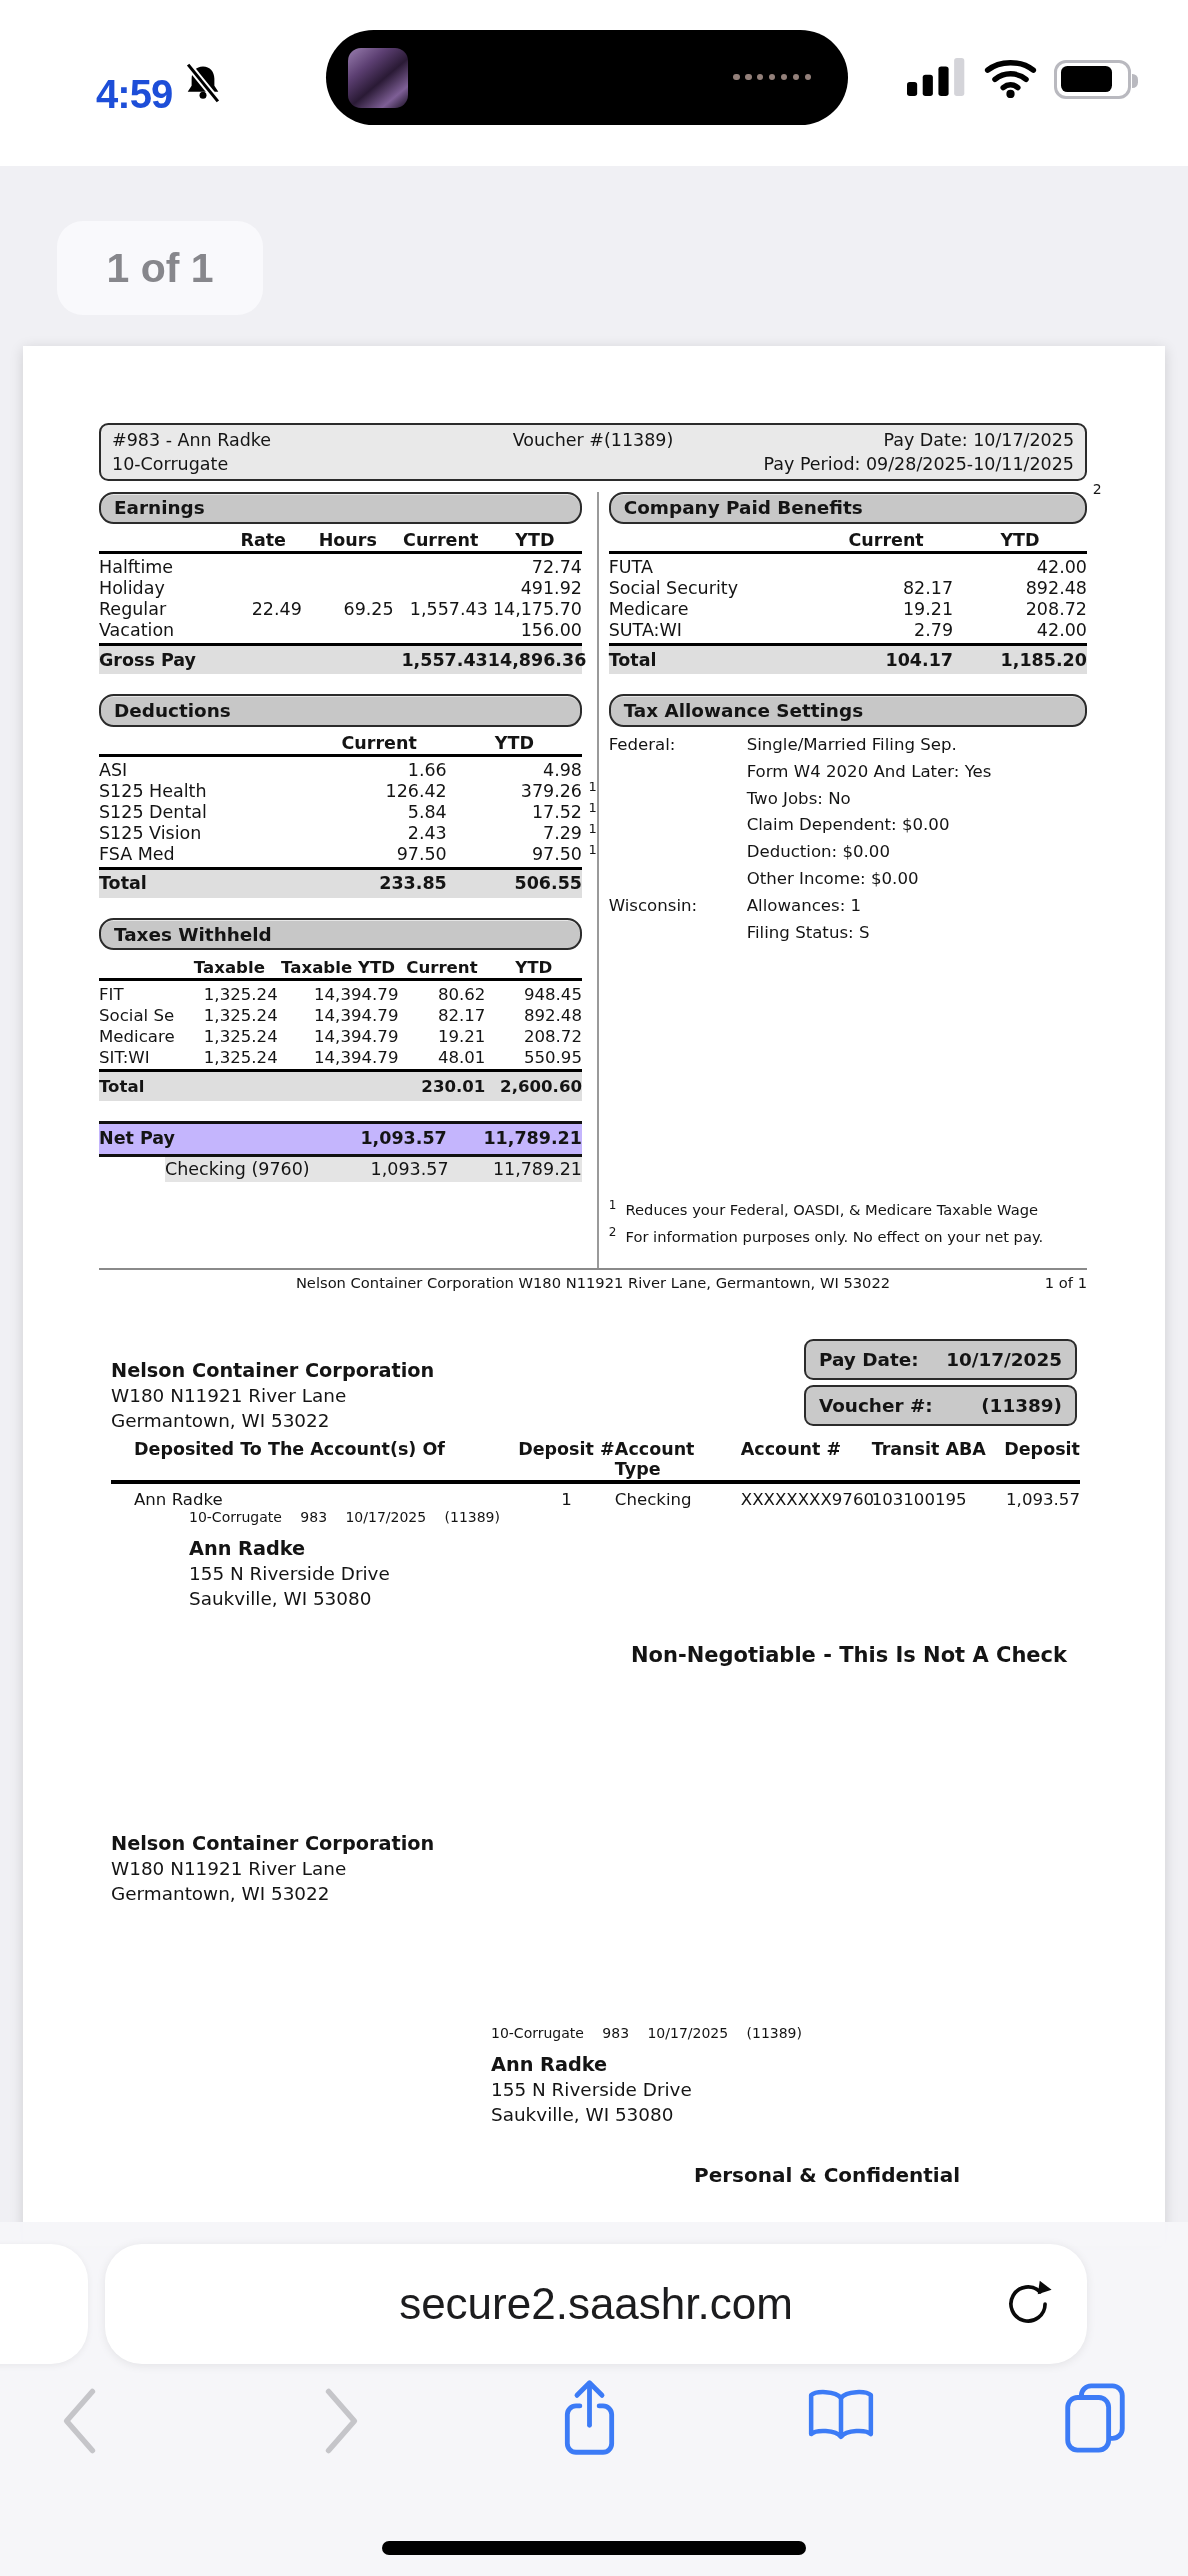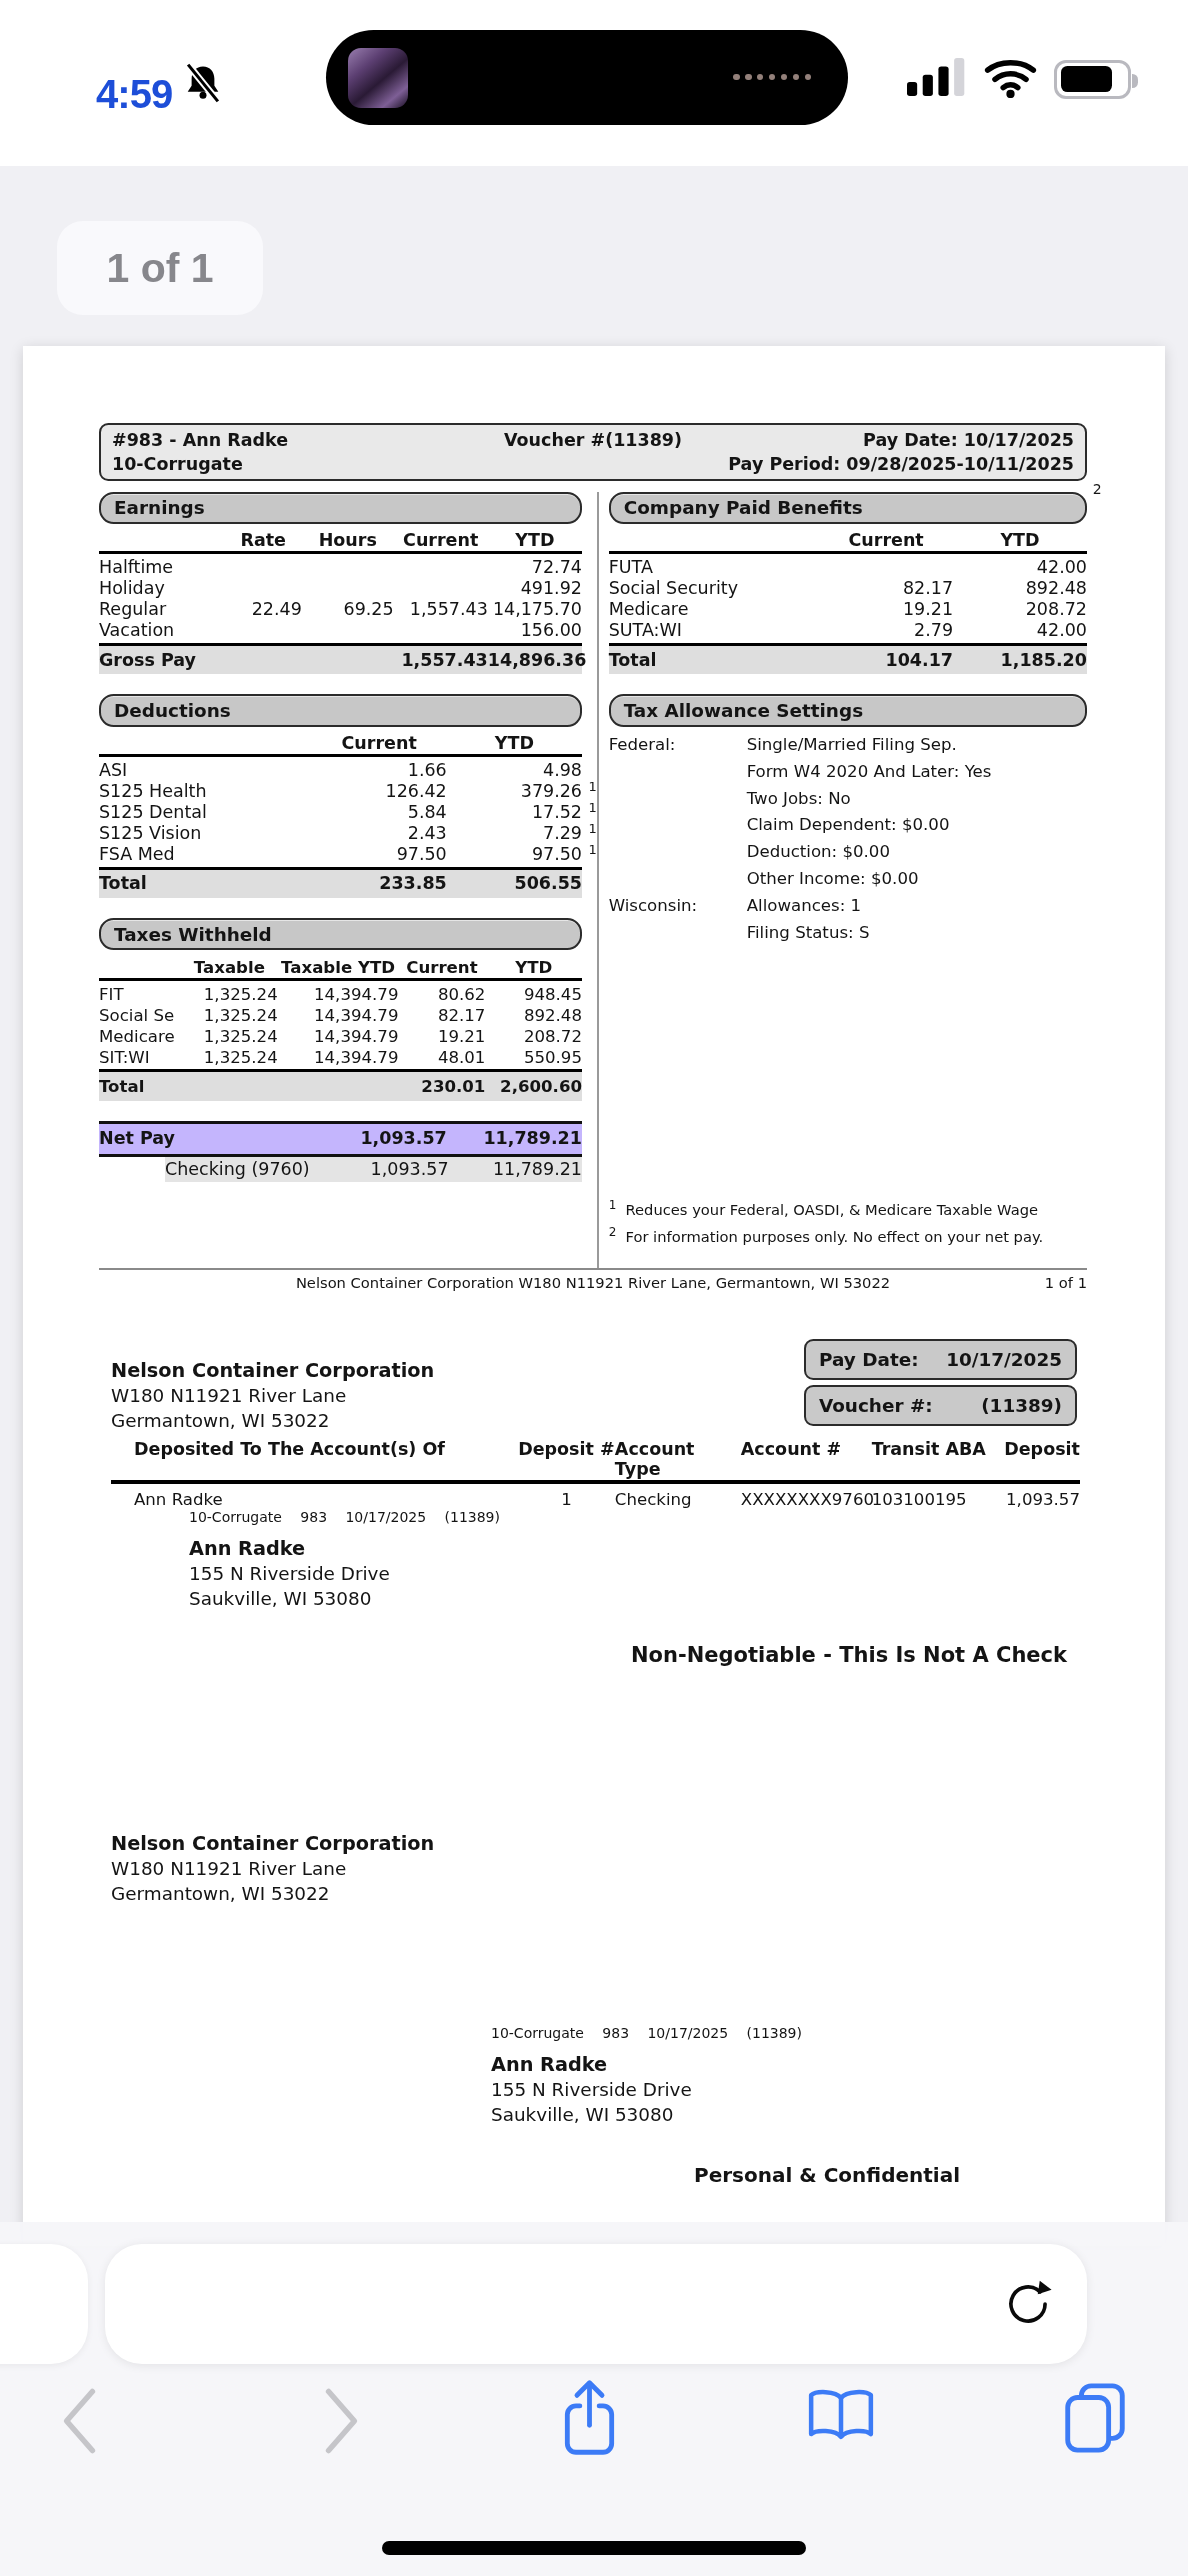--- a/index.html
+++ b/index.html
@@ -26,21 +26,21 @@
   .batt-nub { position:absolute; right:-10px; top:11px; width:6.4px; height:14.7px; background:#b9b9bf; border-radius:0 5.5px 5.5px 0; }
   
   .page-chip { position:absolute; left:57px; top:221px; width:206px; height:94px; background:#f9f9fc;
     border-radius:26px; display:flex; align-items:center; justify-content:center;
     font-size:41px; font-weight:700; color:#87878c; z-index:5; }
   
   .doc { position:absolute; left:23px; top:346px; width:1142px; height:1900px; background:#ffffff;
     box-shadow:0 1.8px 13px rgba(0,0,0,.14); padding:77px 78px 0 76px; z-index:2;
     font-family:"DejaVu Sans", sans-serif; color:#141414; }
   .hdr-box { border:2.8px solid #2b2b2b; border-radius:9.2px; background:#e9e9e9; padding:2.8px 11px; }
-  .hdr-row { display:flex; font-weight:bold; font-size:17.5px; line-height:24px; }
+  .hdr-row { display:flex; font-weight:normal; font-size:17.5px; line-height:24px; }
   .hdr-row > span { flex:1; }
   .hdr-c { text-align:center; }
   .hdr-r { text-align:right; }
   .cols { display:flex; align-items:stretch; min-height:776px; margin-top:11px; }
   .col-left { flex:0 0 483px; }
   .divider { width:2.8px; background:#9a9a9a; margin:0 9.2px 0 14.7px; }
   .col-right { flex:1; display:flex; flex-direction:column; position:relative; }
   .sup2 { position:absolute; top:-11px; right:-14.7px; font-size:14px; }
   .pill { border:2.8px solid #2b2b2b; border-radius:14.7px; background:#c7c7c7; font-weight:bold;
     font-size:18.4px; padding:3.7px 13px; margin-bottom:6.4px; box-shadow: inset 0 0.9px 0 rgba(255,255,255,.55); }
@@ -438,20 +438,21 @@
     <div class="addr-line">155 N Riverside Drive</div>
     <div class="addr-line">Saukville, WI 53080</div>
   </div>
 
   <div class="abs" style="left:671px; top:1817px; font-weight:bold; font-size:20px;">Personal &amp; Confidential</div>
 </main>
 
 <div class="chrome">
   <div class="side-card"></div>
   <div class="url-bar">
+    <span class="url-text">secure2.saashr.com</span>
     <span class="reload">
       <svg viewBox="0 0 64 64" width="52" height="52">
         <path d="M53 32a21 21 0 1 1-6.2-14.9" fill="none" stroke="#0a0a0a" stroke-width="4.5" stroke-linecap="round"></path>
         <path d="M44 20 L46.5 3.5 L61 14.5 Z" fill="#0a0a0a"></path>
       </svg>
     </span>
   </div>
 
   <span class="tb-icon" style="left:59px;">
     <svg width="41" height="70" viewBox="0 0 44 76">

